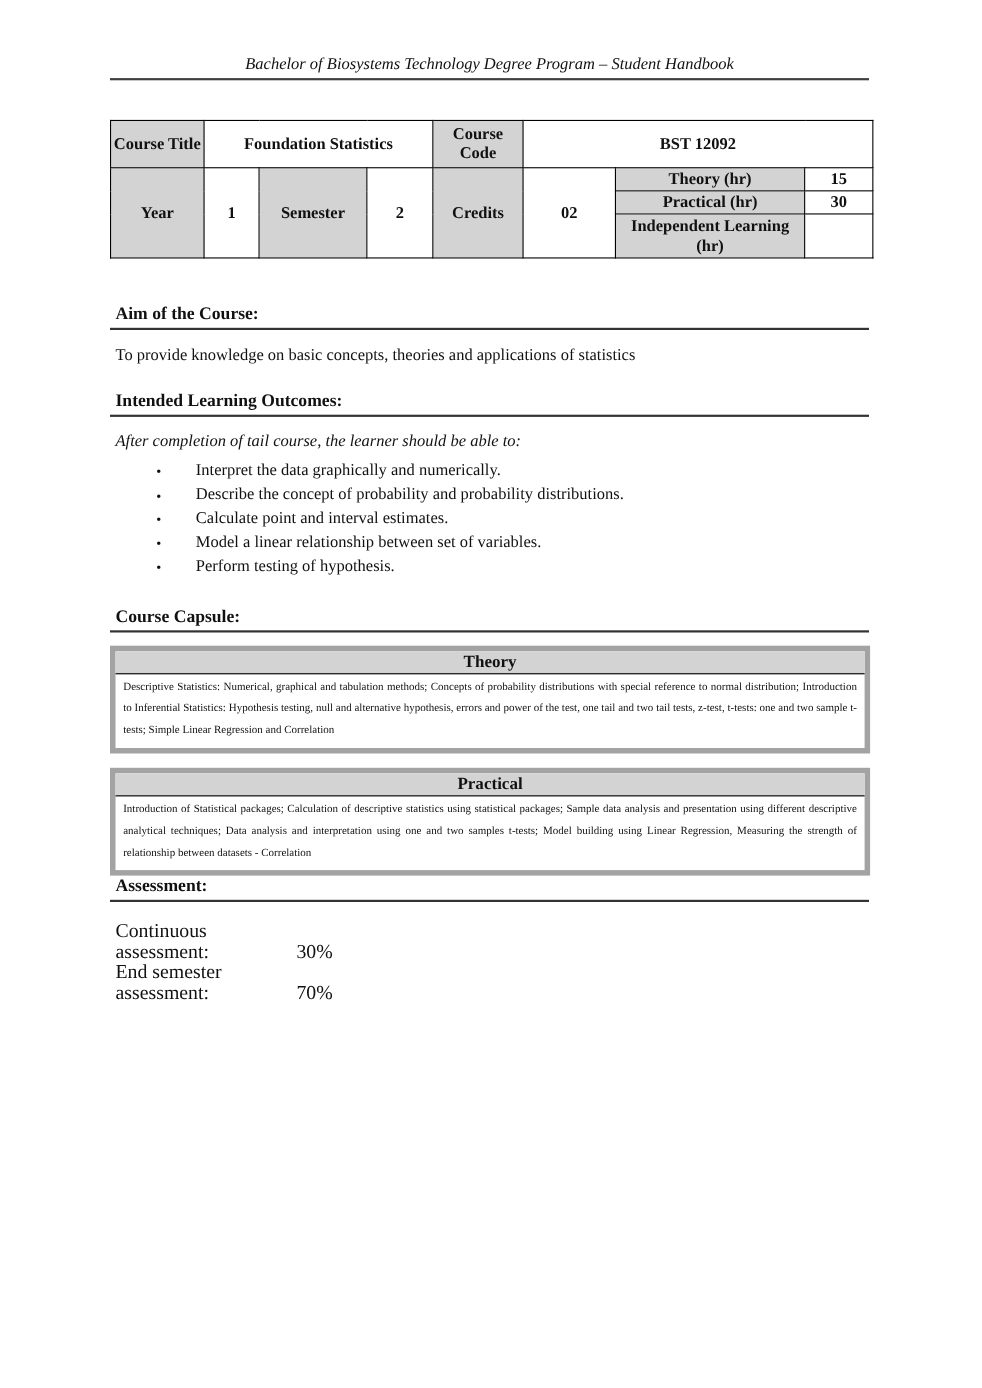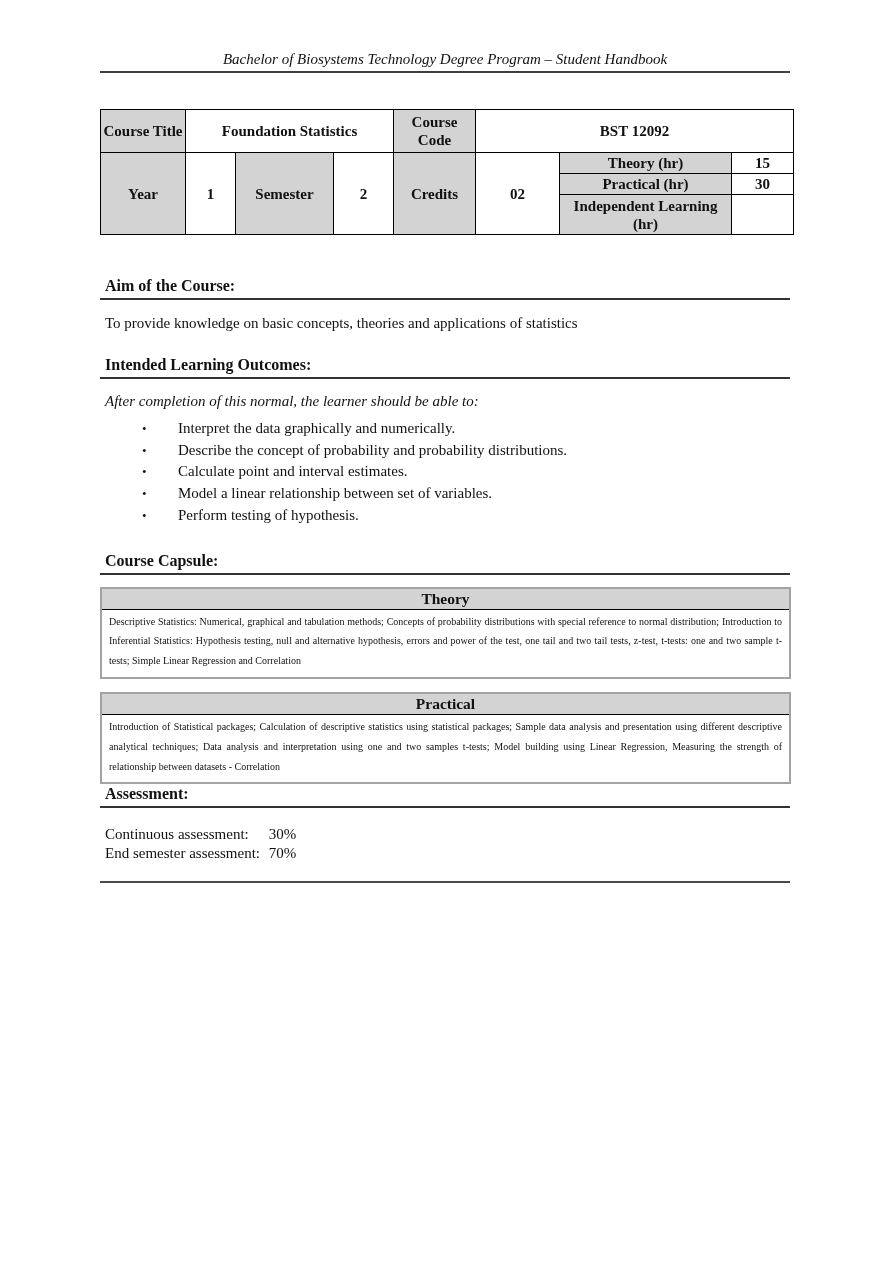--- a/index.html
+++ b/index.html
@@ -89,21 +89,21 @@
     line-height: 21.7px;
     display: flex;
   }
   ul.outcome-list .bullet {
     width: 36px;
     flex: 0 0 36px;
     font-size: 13px;
   }
   
   .capsule-box {
-    border: 2px solid #a3a3a3;
+    border: 5px solid #a3a3a3;
     width: 691px;
     box-sizing: border-box;
   }
   .box-theory { margin-top: 12px; }
   .box-practical { margin-top: 13px; }
   .box-title {
     background: #d3d3d3;
     border-bottom: 1px solid #000000;
     text-align: center;
     font-weight: bold;
@@ -112,21 +112,21 @@
     padding: 0;
   }
   .box-body {
     padding: 2px 7px 6px 7px;
     font-size: 10px;
     line-height: 19.8px;
     text-align: justify;
   }
   
   .assessment-list { margin-top: 17px; padding-left: 5px; }
-  .assessment-row { font-size: 15px; line-height: 18.5px; }
+  .assessment-row { font-size: 18px; line-height: 18.5px; }
   .assessment-label { display: inline-block; width: 160px; }
   .assessment-value { display: inline-block; }
   .closing-rule {
     margin-top: 19px;
     border-top: 2px solid #4a4a4a;
     height: 0;
   }
   
   .page-footer {
     position: absolute;
@@ -184,21 +184,21 @@
           <td class="shade">Independent Learning (hr)</td>
           <td></td>
         </tr>
       </tbody>
     </table>
 
     <div class="section-heading h-aim">Aim of the Course:</div>
     <div class="body-text aim-text">To provide knowledge on basic concepts, theories and applications of statistics</div>
 
     <div class="section-heading h-ilo">Intended Learning Outcomes:</div>
-    <div class="lead-italic">After completion of this normal, the learner should be able to:</div>
+    <div class="lead-italic">After completion of tail course, the learner should be able to:</div>
     <ul class="outcome-list">
       <li>
         <span class="bullet">•</span>
         <span>Interpret the data graphically and numerically.</span>
       </li>
       <li>
         <span class="bullet">•</span>
         <span>Describe the concept of probability and probability distributions.</span>
       </li>
       <li>

